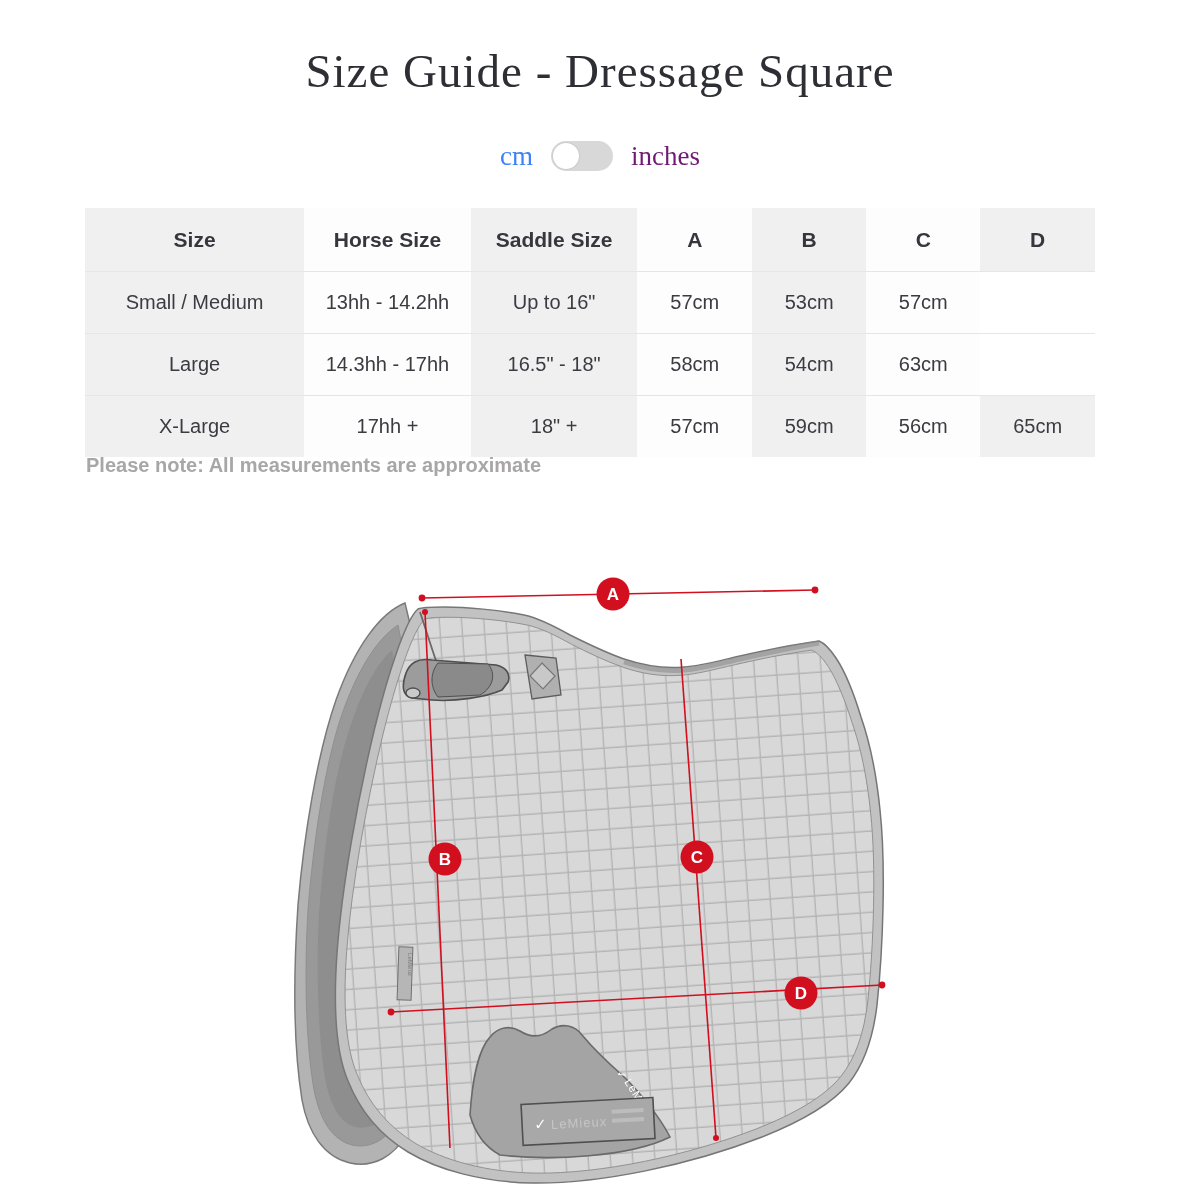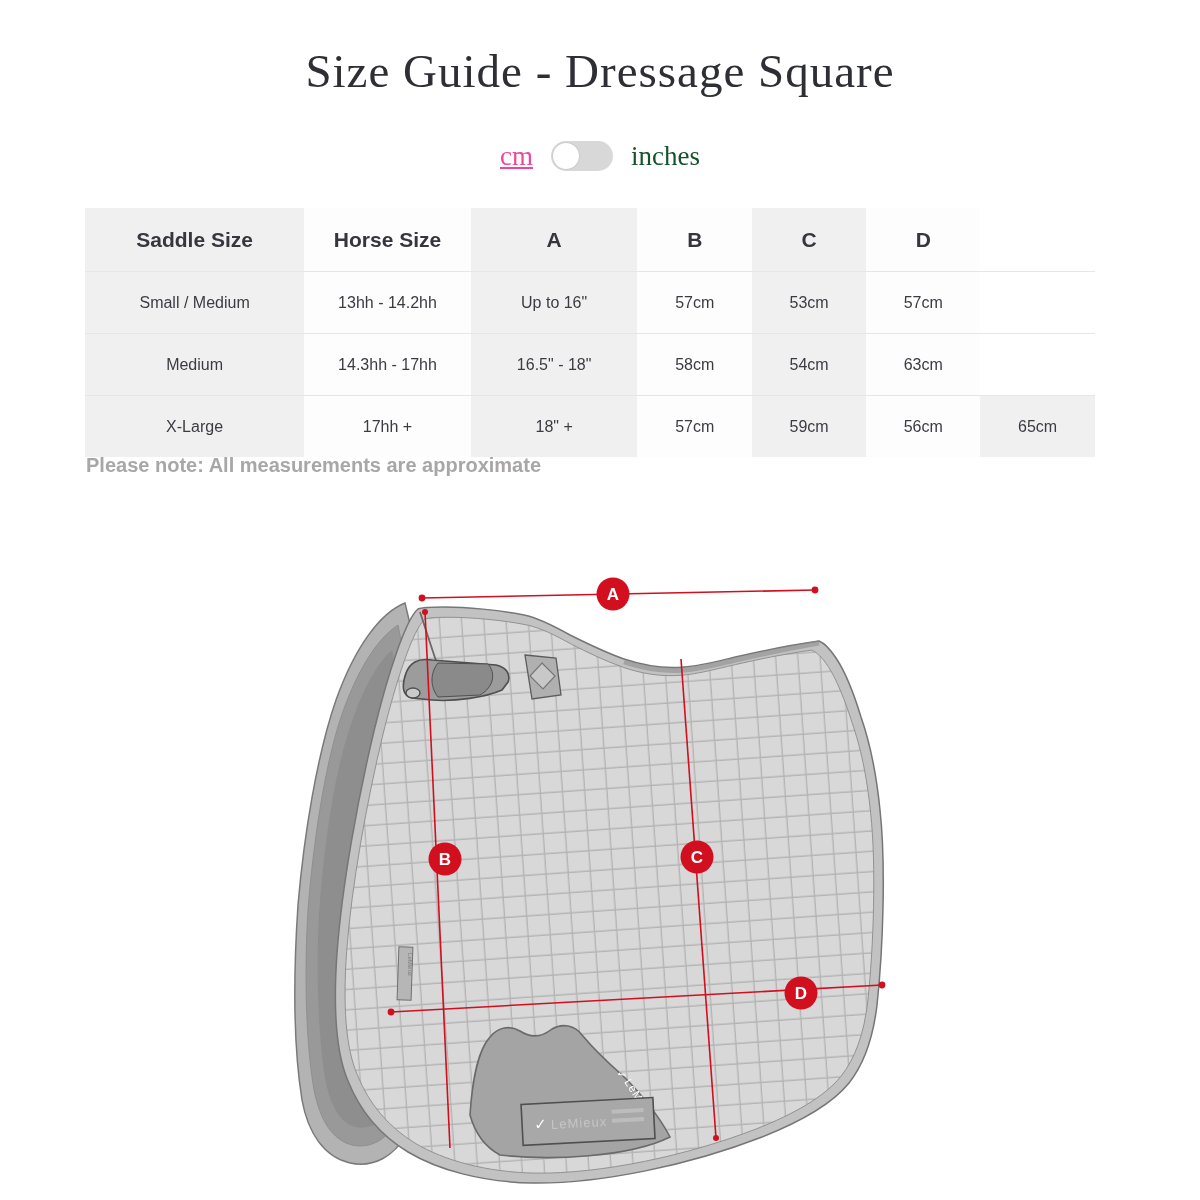--- a/index.html
+++ b/index.html
@@ -12,40 +12,40 @@
     position:absolute;top:44px;left:0;width:1200px;text-align:center;
     font-family:"Liberation Serif",serif;font-size:47px;color:#2e2e35;
     letter-spacing:1px;font-weight:400;
   }
   
   .toggle-row{
     position:absolute;top:136px;left:0;width:1200px;height:40px;
     display:flex;align-items:center;justify-content:center;gap:18px;
   }
   .unit-label{font-family:"Liberation Serif",serif;font-size:27px;}
-  .unit-label.cm{color:#ec4899;text-decoration:underline;}
-  .unit-label.inches{color:#14532d;}
+  .unit-label.cm{color:#3b82f6;}
+  .unit-label.inches{color:#701a75;}
   .toggle-switch{
     width:62px;height:30px;border-radius:15px;background:#d8d8d8;
     position:relative;cursor:pointer;
   }
   .toggle-knob{
     position:absolute;left:2px;top:2px;width:26px;height:26px;border-radius:50%;
     background:#ffffff;box-shadow:0 0 2px rgba(0,0,0,.18);
   }
   
   .size-table{
     position:absolute;left:85px;top:208px;width:1010px;
   }
   .t-row{display:grid;grid-template-columns:21.7% 16.5% 16.5% 11.35% 11.3% 11.3% 11.35%;}
   .t-row.header{height:63px;}
   .t-row.body{height:61px;border-top:1px solid #e7e5e6;}
   .t-cell{
     display:flex;align-items:center;justify-content:center;
-    font-size:16px;color:#3b3b42;
+    font-size:20px;color:#3b3b42;
   }
   .t-row.header .t-cell{font-weight:700;font-size:21px;color:#36363d;}
   .t-cell:nth-child(odd){background:#f1f0f1;}
   .t-cell:nth-child(even){background:#fdfdfd;}
   .note-text{
     position:absolute;left:86px;top:454px;font-size:20px;font-weight:700;color:#a9a6a8;
   }
   
   .diagram{position:absolute;left:270px;top:555px;width:660px;height:645px;}
   .mlabel{font-family:"Liberation Sans",sans-serif;font-weight:700;font-size:17px;fill:#ffffff;text-anchor:middle;}
@@ -62,37 +62,38 @@
 <div class="toggle-row">
   <span class="unit-label cm">cm</span>
   <div class="toggle-switch">
     <div class="toggle-knob"></div>
   </div>
   <span class="unit-label inches">inches</span>
 </div>
 
 <div class="size-table">
   <div class="t-row header">
+    <div class="t-cell">Size</div>
+    <div class="t-cell">Horse Size</div>
     <div class="t-cell">Saddle Size</div>
-    <div class="t-cell">Horse Size</div>
     <div class="t-cell">A</div>
     <div class="t-cell">B</div>
     <div class="t-cell">C</div>
     <div class="t-cell">D</div>
   </div>
   <div class="t-row body">
     <div class="t-cell">Small / Medium</div>
     <div class="t-cell">13hh - 14.2hh</div>
     <div class="t-cell">Up to 16"</div>
     <div class="t-cell">57cm</div>
     <div class="t-cell">53cm</div>
     <div class="t-cell">57cm</div>
   </div>
   <div class="t-row body">
-    <div class="t-cell">Medium</div>
+    <div class="t-cell">Large</div>
     <div class="t-cell">14.3hh - 17hh</div>
     <div class="t-cell">16.5" - 18"</div>
     <div class="t-cell">58cm</div>
     <div class="t-cell">54cm</div>
     <div class="t-cell">63cm</div>
   </div>
   <div class="t-row body">
     <div class="t-cell">X-Large</div>
     <div class="t-cell">17hh +</div>
     <div class="t-cell">18" +</div>

